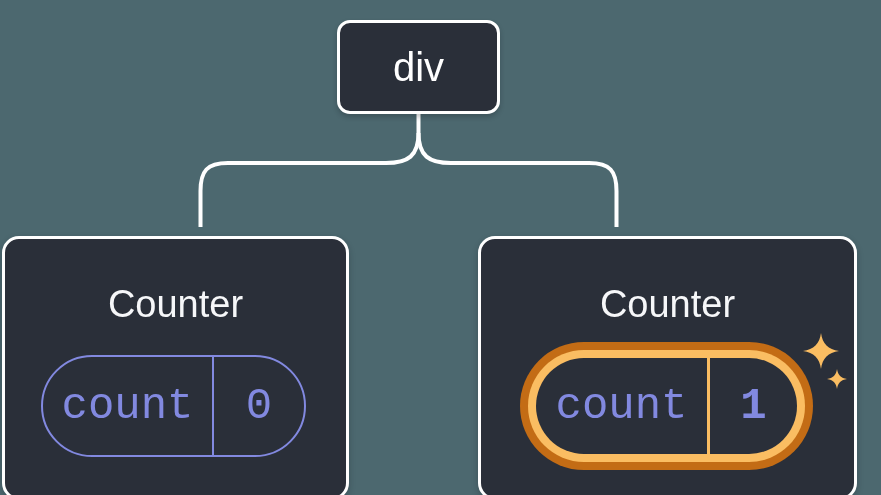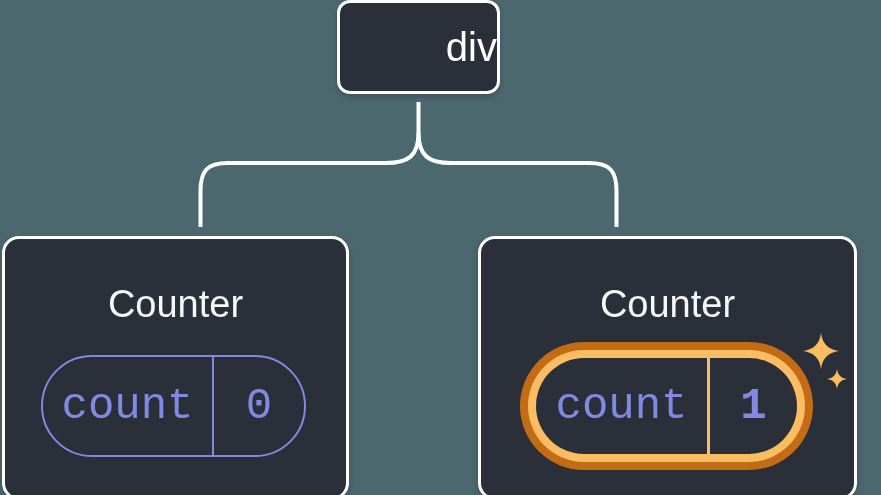--- a/index.html
+++ b/index.html
@@ -8,27 +8,27 @@
     background: #4C686F;
     font-family: "Liberation Sans", sans-serif;
     overflow: hidden;
   }
   .stage { position: relative; width: 881px; height: 495px; }
 
   .connectors { position: absolute; left: 0; top: 0; width: 881px; height: 495px; }
   .connectors path { stroke: #FFFFFF; stroke-width: 4; fill: none; stroke-linecap: butt; }
 
   .node-root {
-    position: absolute; left: 337px; top: 0;
+    position: absolute; left: 337px; top: 20px;
     width: 163px; height: 94px;
     background: #2A2F39;
     border: 3px solid #FFFFFF;
     border-radius: 13px;
     box-sizing: border-box;
-    display: flex; align-items: center; justify-content: flex-end;
+    display: flex; align-items: center; justify-content: center;
     box-shadow: 0 3px 5px rgba(20,25,32,0.25);
   }
   .node-root-label { color: #FFFFFF; font-size: 40px; }
 
   .card {
     position: absolute; top: 226px; height: 264px;
     background: #2A2F39;
     border: 3px solid #FFFFFF;
     border-radius: 17px;
     box-sizing: border-box;

